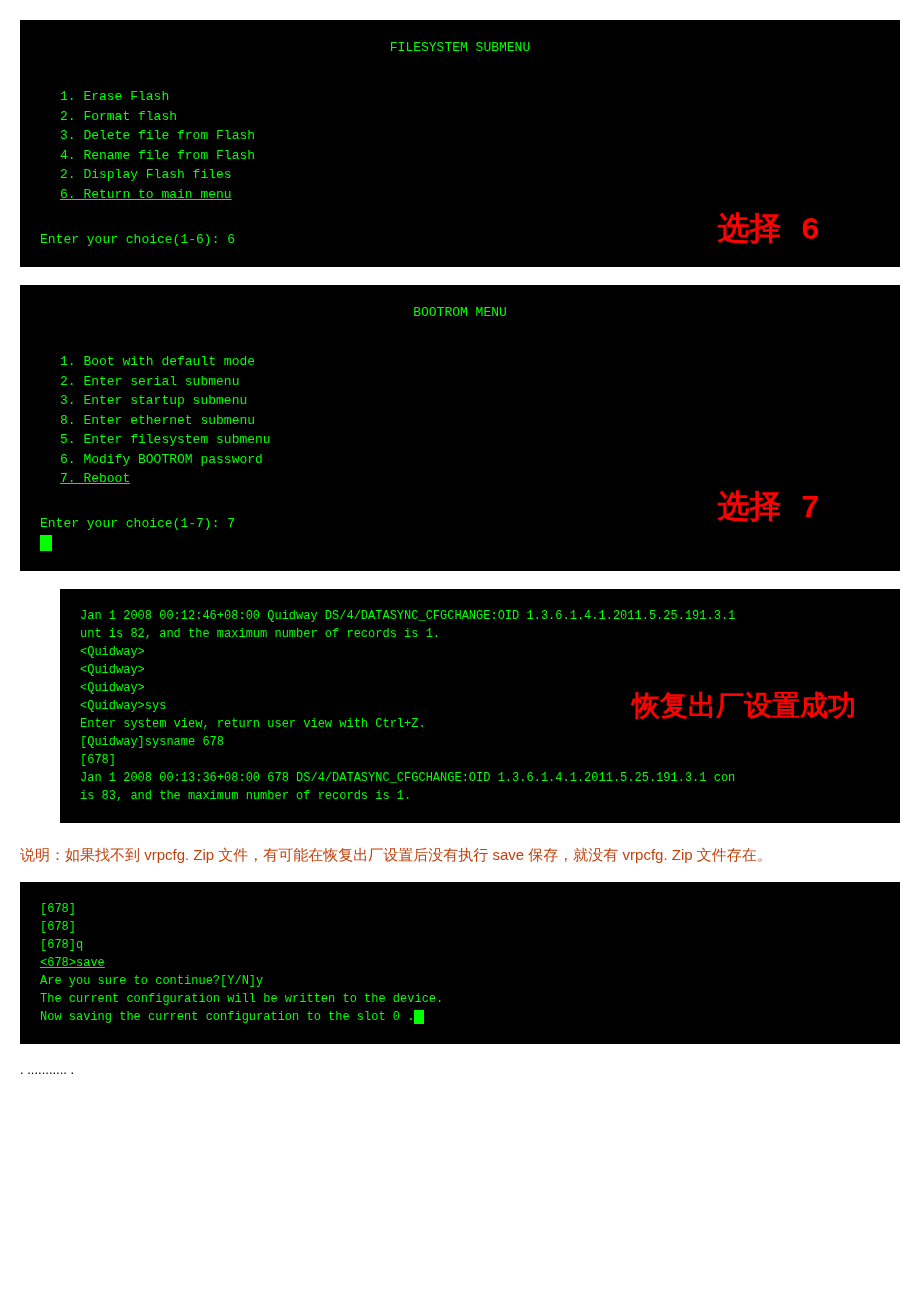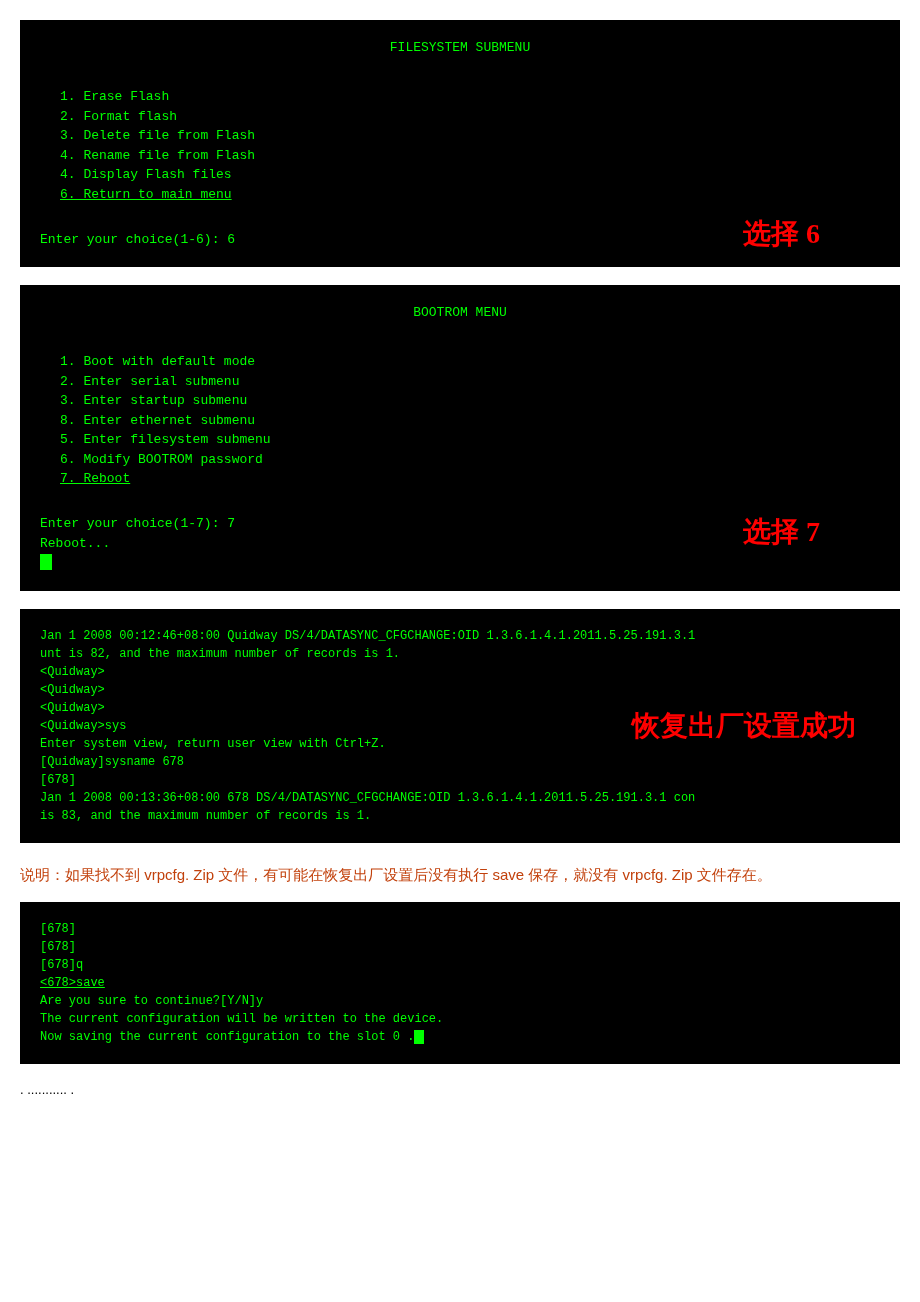--- a/index.html
+++ b/index.html
@@ -38,26 +38,26 @@
       text-decoration: underline;
     }
 
     .terminal-block .prompt-line {
       color: #00ff00;
       margin-top: 6px;
     }
 
     .choice-label {
       color: #ff0000;
-      font-size: 28px;
+      font-size: 32px;
       font-weight: bold;
       position: absolute;
       right: 80px;
       bottom: 12px;
-      font-family: Liberation Serif, serif;
+      font-family: Liberation Mono, monospace;
       text-align: center;
     }
 
     .terminal-block .log-text {
       color: #00ff00;
       font-family: 'Courier New', Courier, monospace;
       font-size: 12px;
       line-height: 1.5;
       word-break: break-all;
     }
@@ -106,21 +106,21 @@
 </head>
 <body>
 
 <div class="terminal-block">
   <div class="menu-title">FILESYSTEM SUBMENU</div>
   <br>
   <div class="menu-item">1. Erase Flash</div>
   <div class="menu-item">2. Format flash</div>
   <div class="menu-item">3. Delete file from Flash</div>
   <div class="menu-item">4. Rename file from Flash</div>
-  <div class="menu-item">4. Display Flash files</div>
+  <div class="menu-item">2. Display Flash files</div>
   <div class="menu-item underline">6. Return to main menu</div>
   <br>
   <div class="prompt-line">Enter your choice(1-6): 6</div>
   <span class="choice-label">选择 6</span>
 </div>
 
 <div class="terminal-block">
   <div class="menu-title">BOOTROM  MENU</div>
   <br>
   <div class="menu-item">1. Boot with default mode</div>
@@ -129,27 +129,24 @@
   <div class="menu-item">8. Enter ethernet submenu</div>
   <div class="menu-item">5. Enter filesystem submenu</div>
   <div class="menu-item">6. Modify BOOTROM password</div>
   <div class="menu-item underline">7. Reboot</div>
   <br>
   <div class="prompt-line">
     <span>Enter your choice(1-7): 7</span>
     &nbsp;&nbsp;&nbsp;&nbsp;&nbsp;&nbsp;&nbsp;&nbsp;&nbsp;&nbsp;&nbsp;&nbsp;&nbsp;&nbsp;&nbsp;&nbsp;&nbsp;&nbsp;&nbsp;
     <span class="choice-label" style="position:absolute; right:80px; bottom:38px;">选择 7</span>
   </div>
-  <div>
-    <span>Reboot...</span>
-  </div>
   <div><span class="reboot-cursor"></span></div>
 </div>
 
-<div class="terminal-block" style="position:relative; min-height: 130px;">
+<div class="terminal-block" style="position:relative; min-height: 130px; margin-left: 40px;">
   <div class="log-text">Jan  1 2008 00:12:46+08:00 Quidway DS/4/DATASYNC_CFGCHANGE:OID 1.3.6.1.4.1.2011.5.25.191.3.1</div>
   <div class="log-text">unt is 82, and the maximum number of records is 1.</div>
   <div class="log-text">&lt;Quidway&gt;</div>
   <div class="log-text">&lt;Quidway&gt;</div>
   <div class="log-text">&lt;Quidway&gt;</div>
   <div class="log-text">&lt;Quidway&gt;sys</div>
   <div class="log-text">Enter system view, return user view with Ctrl+Z.</div>
   <div class="log-text">[Quidway]sysname 678</div>
   <div class="log-text">[678]</div>
   <div class="log-text">Jan  1 2008 00:13:36+08:00 678 DS/4/DATASYNC_CFGCHANGE:OID 1.3.6.1.4.1.2011.5.25.191.3.1 con</div>

